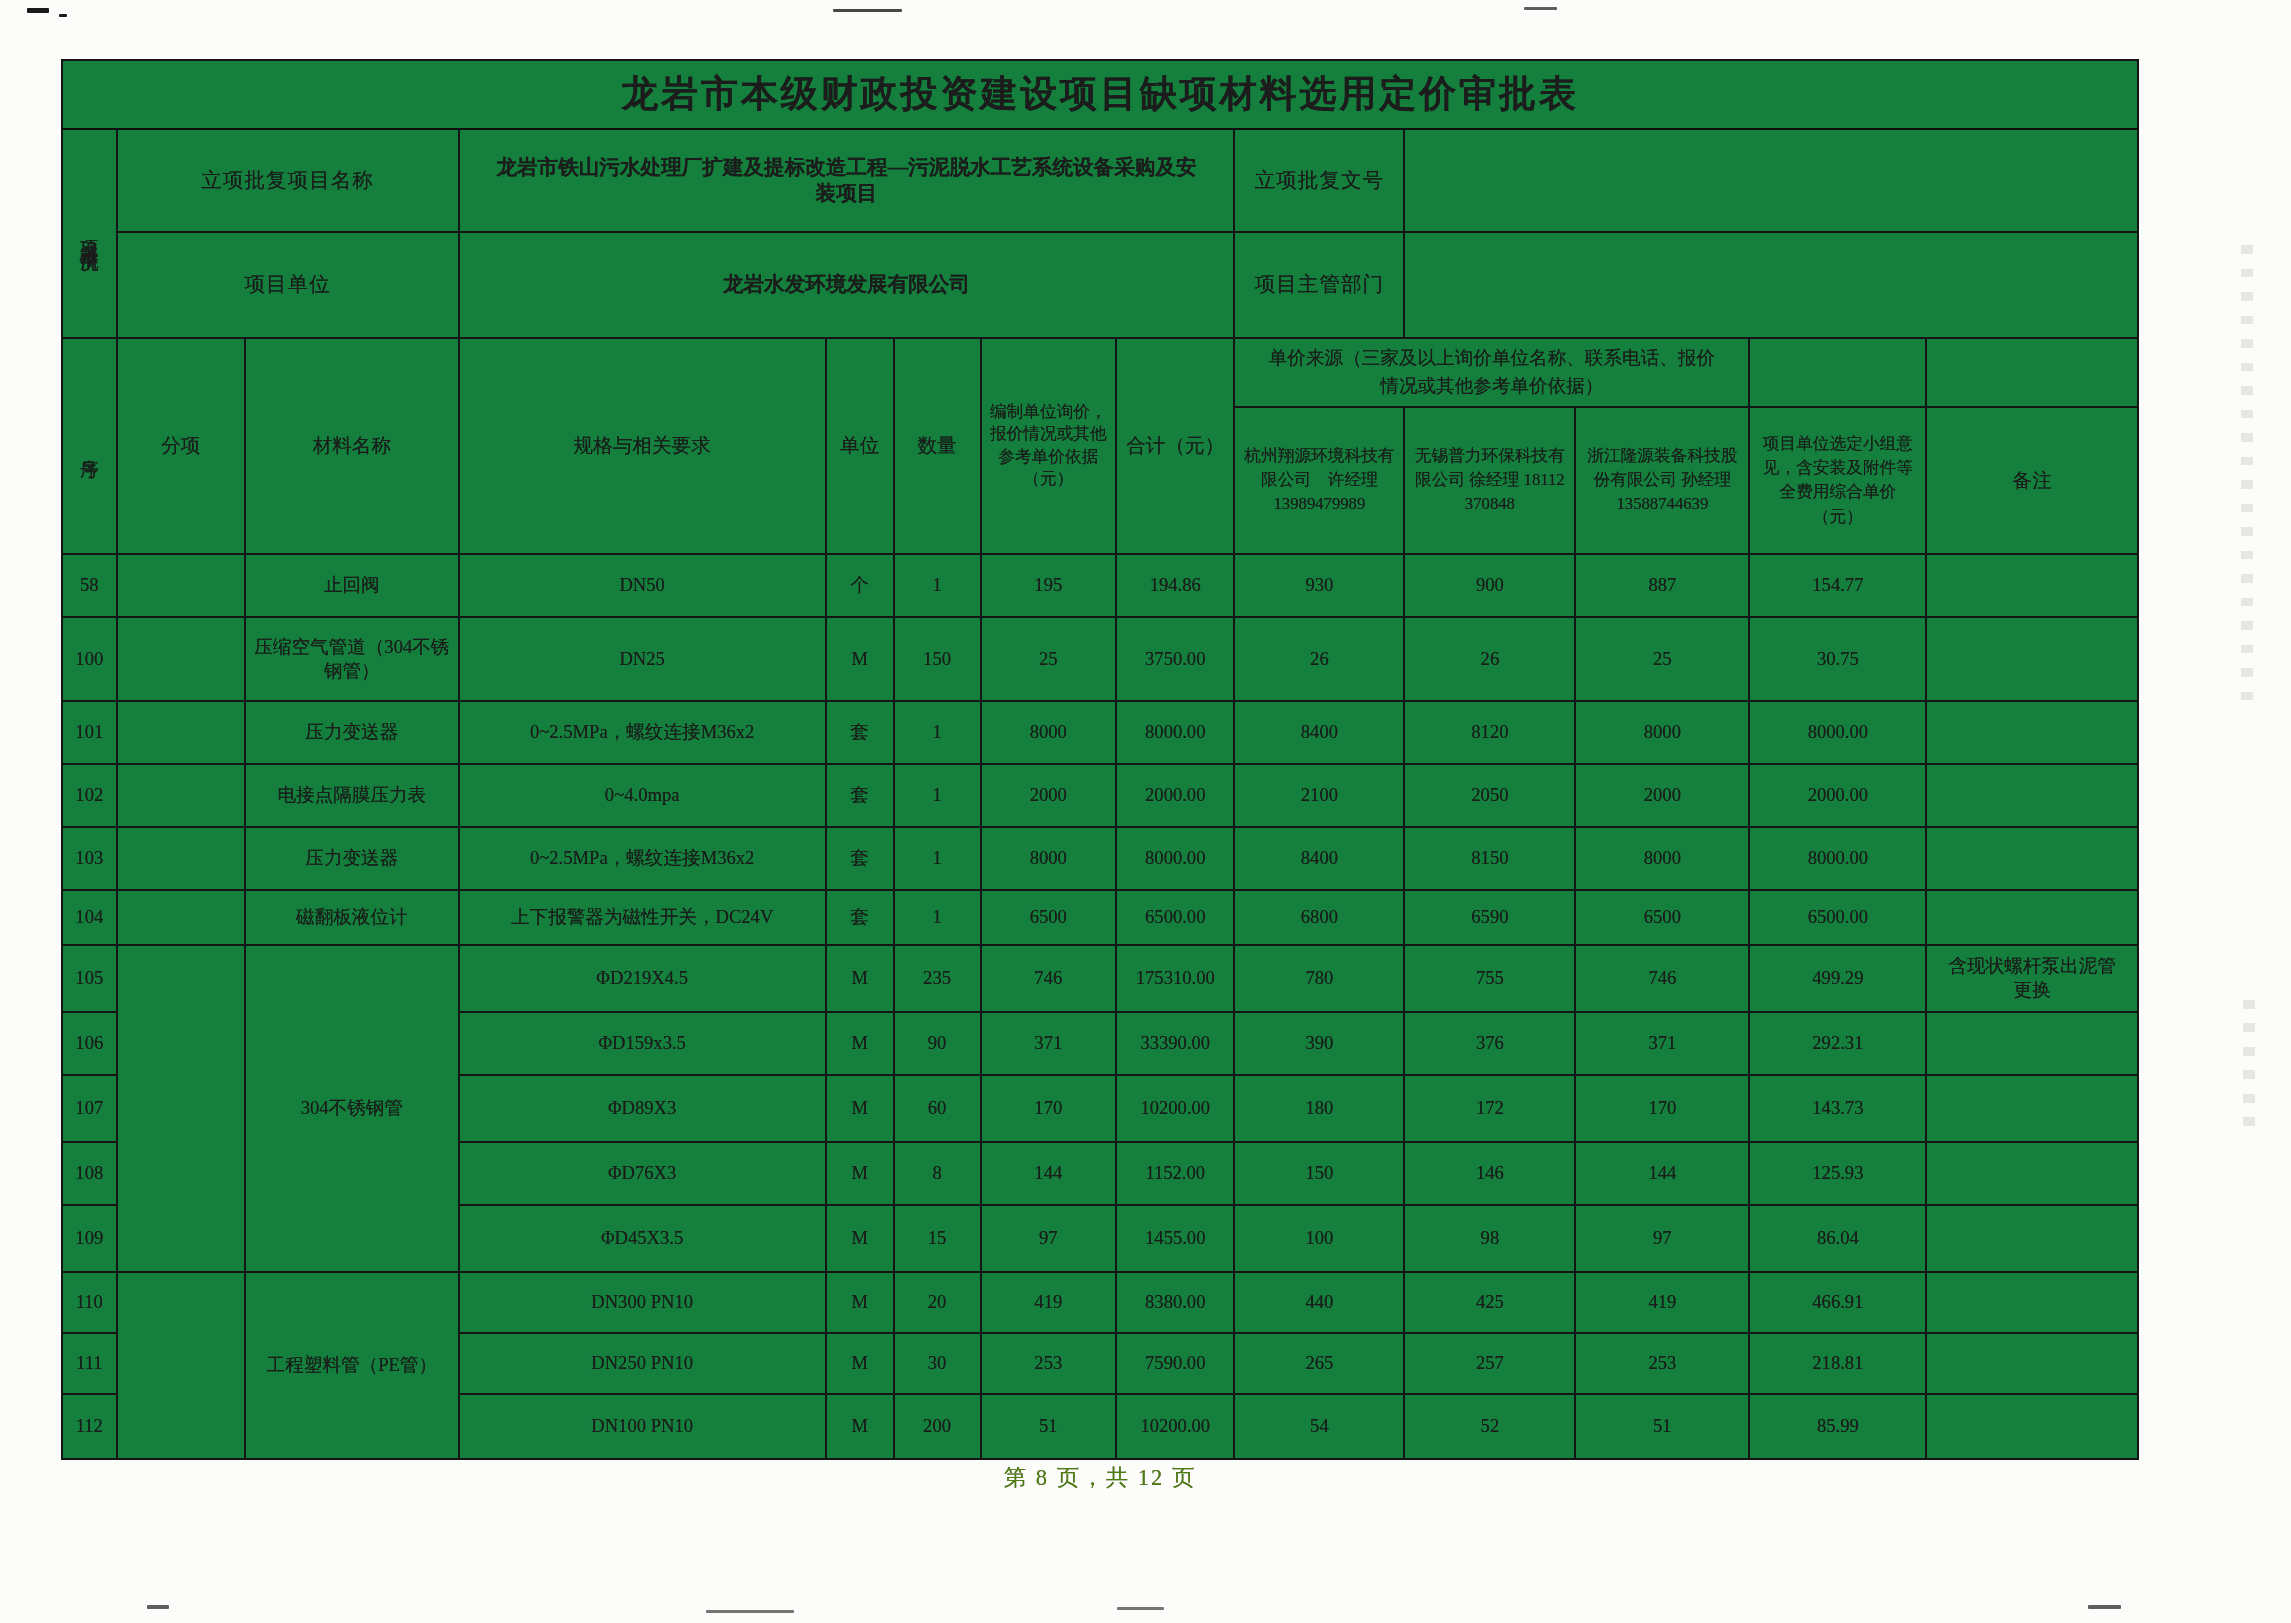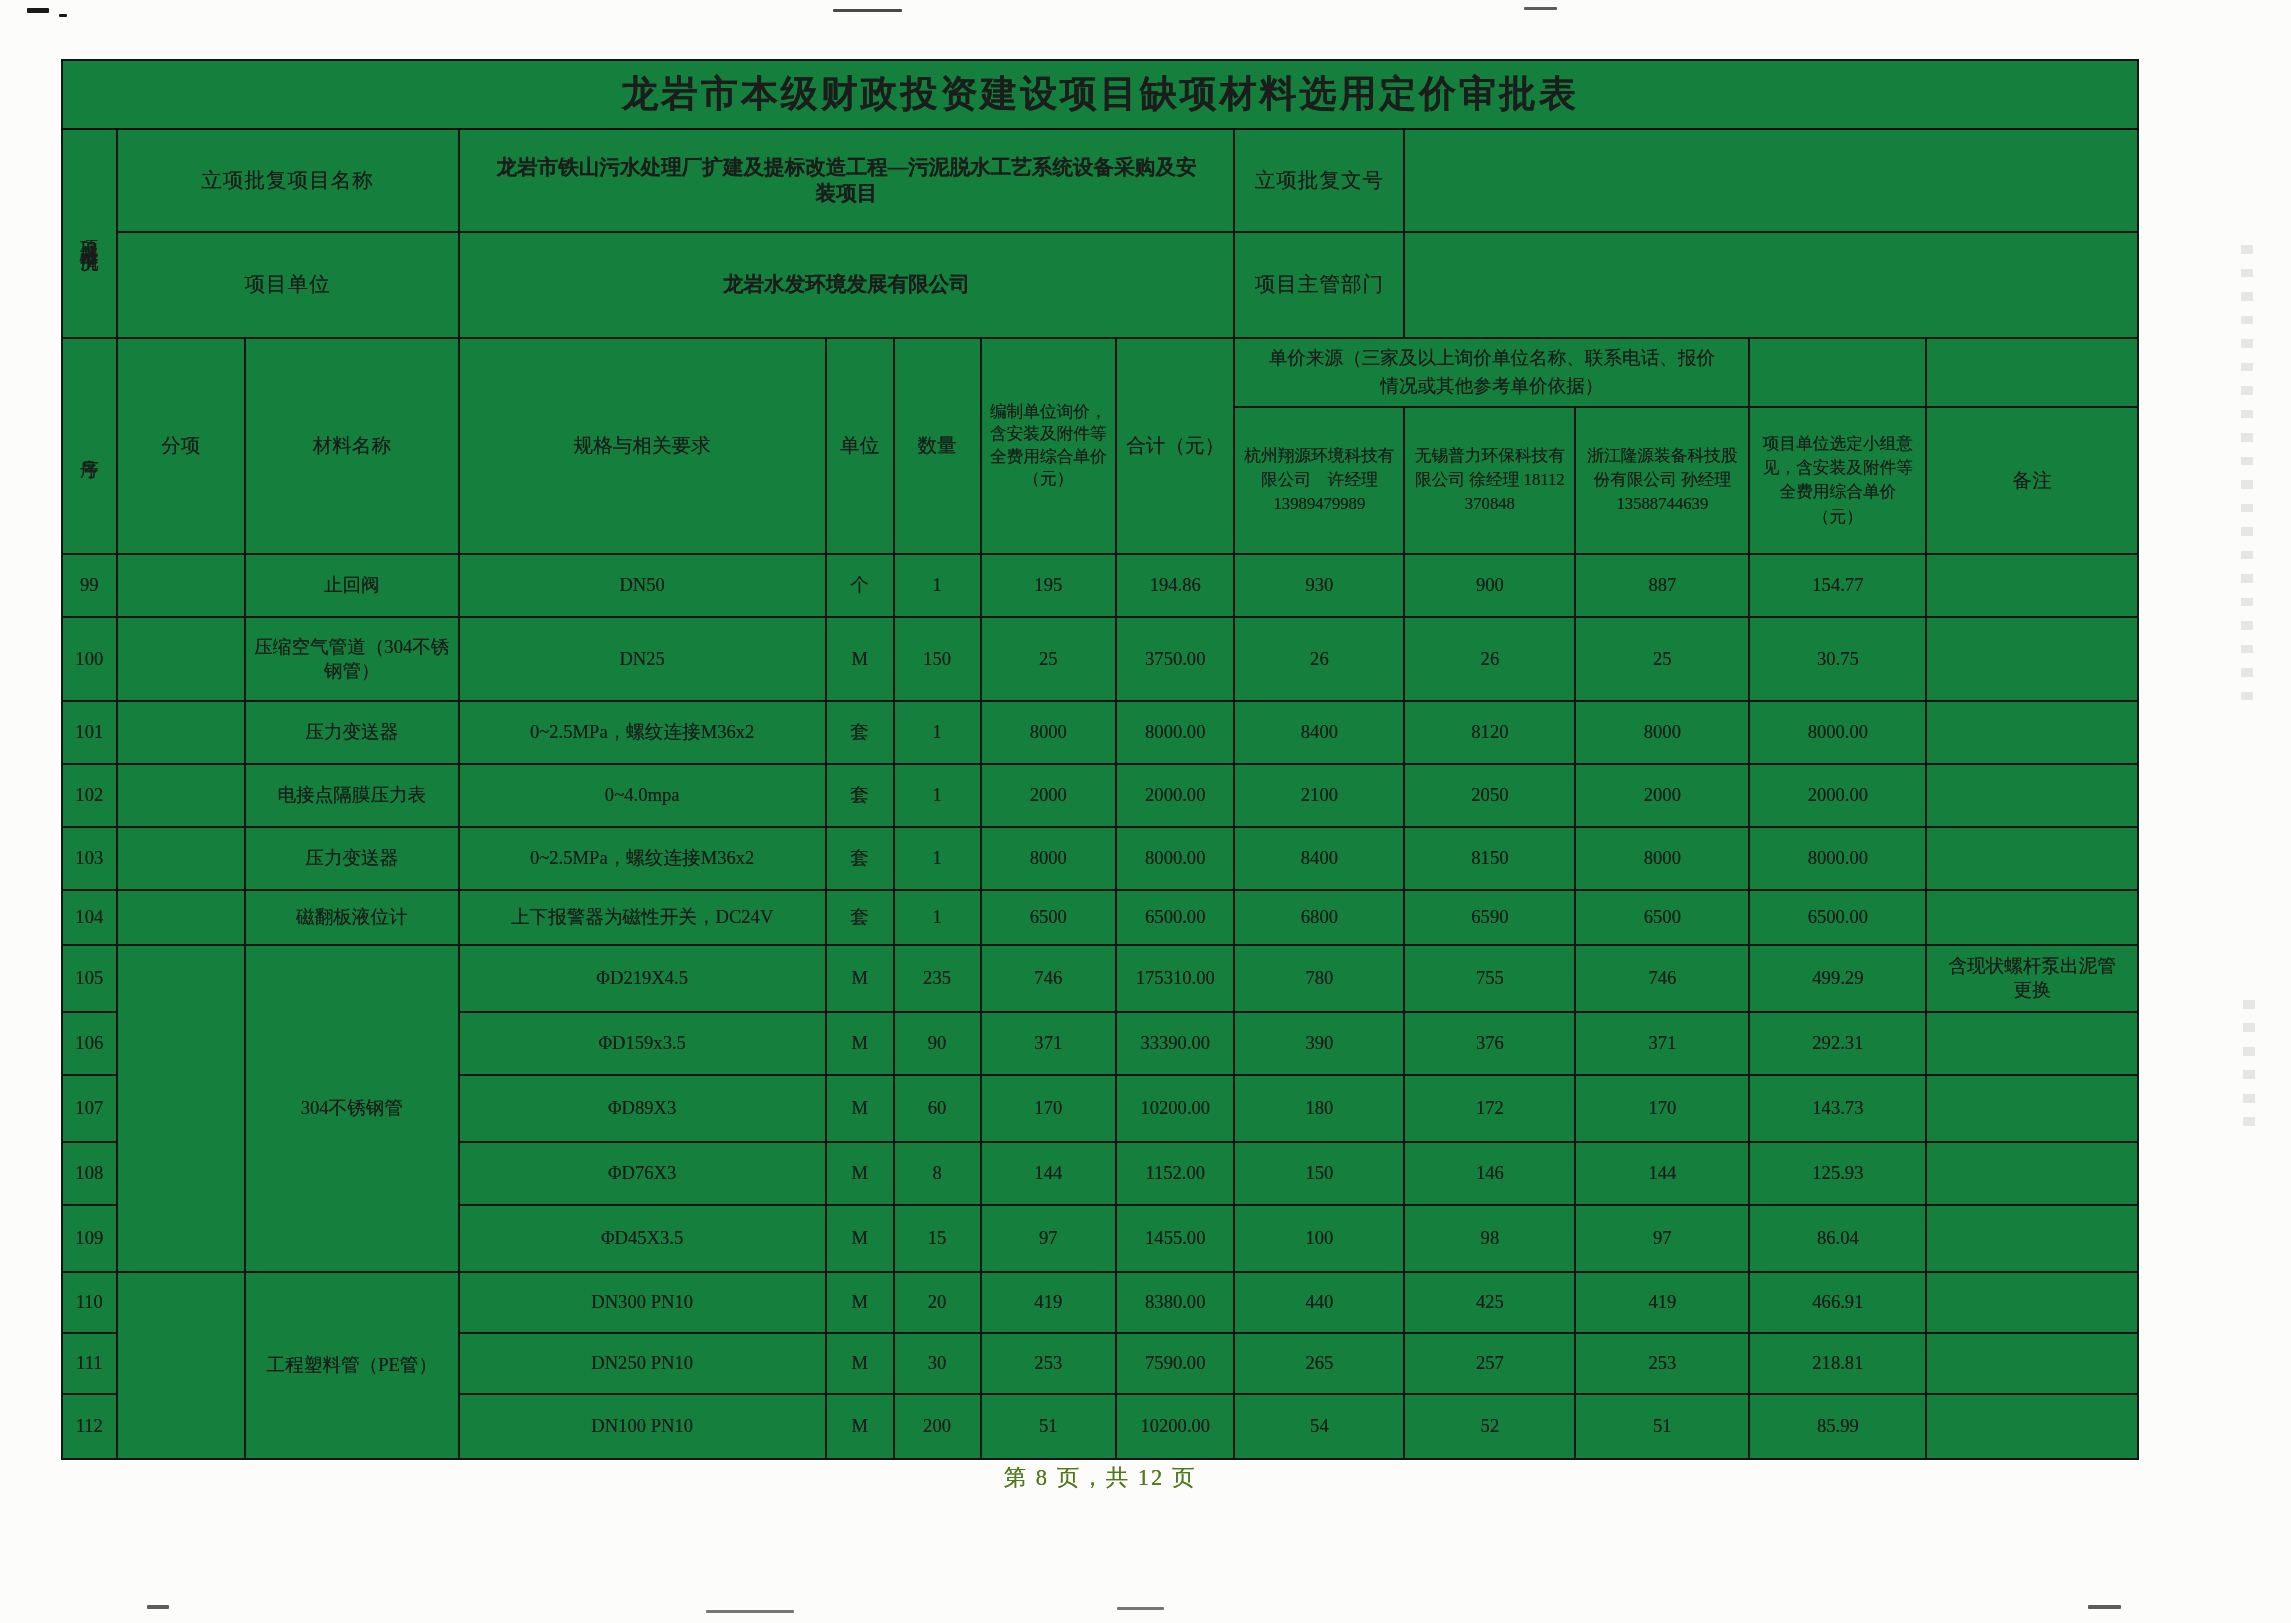--- a/index.html
+++ b/index.html
@@ -94,39 +94,39 @@
       <td class="info-label">项目主管部门</td>
       <td colspan="4" class="info-value"></td>
     </tr>
     <tr class="banner-row">
       <td rowspan="2" class="hseq">序号</td>
       <td rowspan="2" class="hcell">分项</td>
       <td rowspan="2" class="hcell">材料名称</td>
       <td rowspan="2" class="hcell">规格与相关要求</td>
       <td rowspan="2" class="hcell">单位</td>
       <td rowspan="2" class="hcell">数量</td>
-      <td rowspan="2" class="hsmall">编制单位询价，含安装及附件等全费用综合单价（元）</td>
+      <td rowspan="2" class="hsmall">编制单位询价，报价情况或其他参考单价依据（元）</td>
       <td rowspan="2" class="hcell">合计（元）</td>
       <td colspan="3" class="banner-cell">单价来源（三家及以上询价单位名称、联系电话、报价情况或其他参考单价依据）</td>
       <td></td>
       <td></td>
     </tr>
     <tr class="names-row">
       <td class="src-cell">杭州翔源环境科技有限公司　许经理
 13989479989</td>
       <td class="src-cell">无锡普力环保科技有限公司 徐经理 18112370848</td>
       <td class="src-cell">浙江隆源装备科技股份有限公司 孙经理
 13588744639</td>
       <td class="src-cell">项目单位选定小组意见，含安装及附件等全费用综合单价（元）</td>
       <td class="hcell">备注</td>
     </tr>
   </tbody>
   <tbody class="mat">
       <tr style="height: 63px;">
-        <td>99</td>
+        <td>58</td>
         <td></td>
         <td class="c-name">止回阀</td>
         <td>DN50</td>
         <td>个</td>
         <td>1</td>
         <td>195</td>
         <td>194.86</td>
         <td>930</td>
         <td>900</td>
         <td>887</td>

